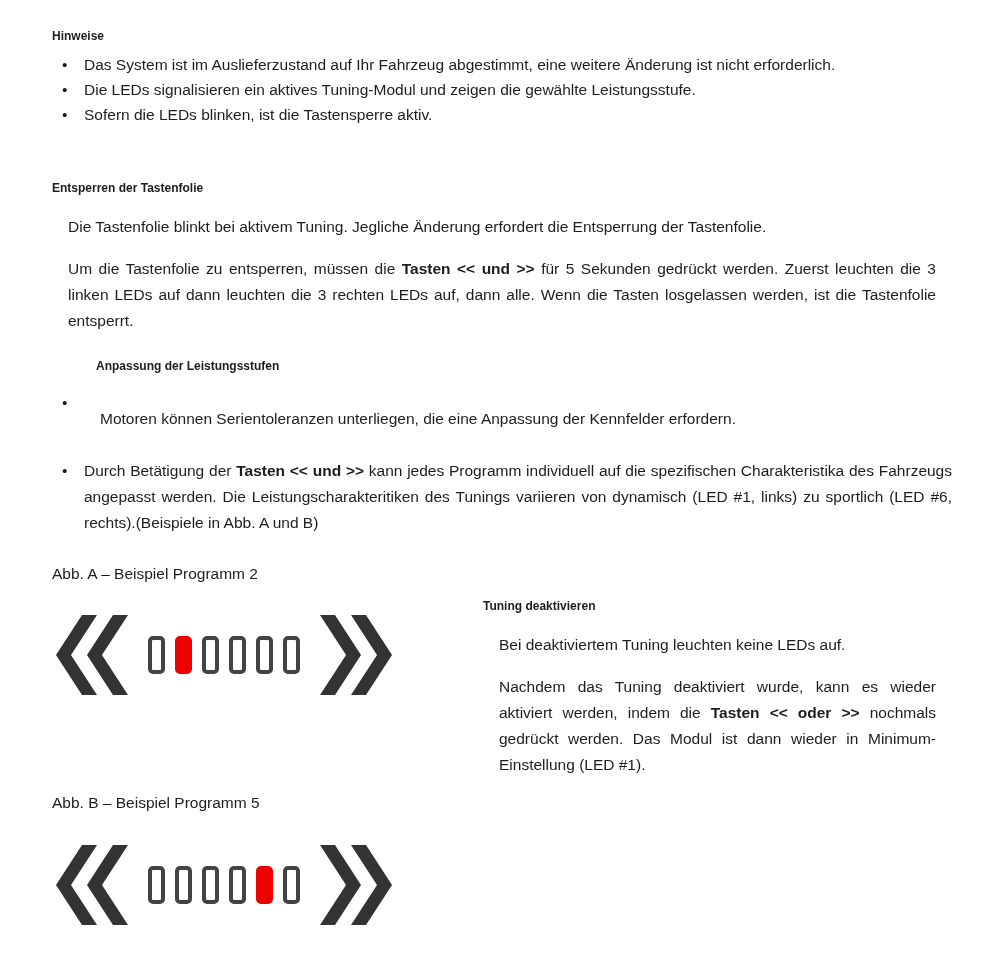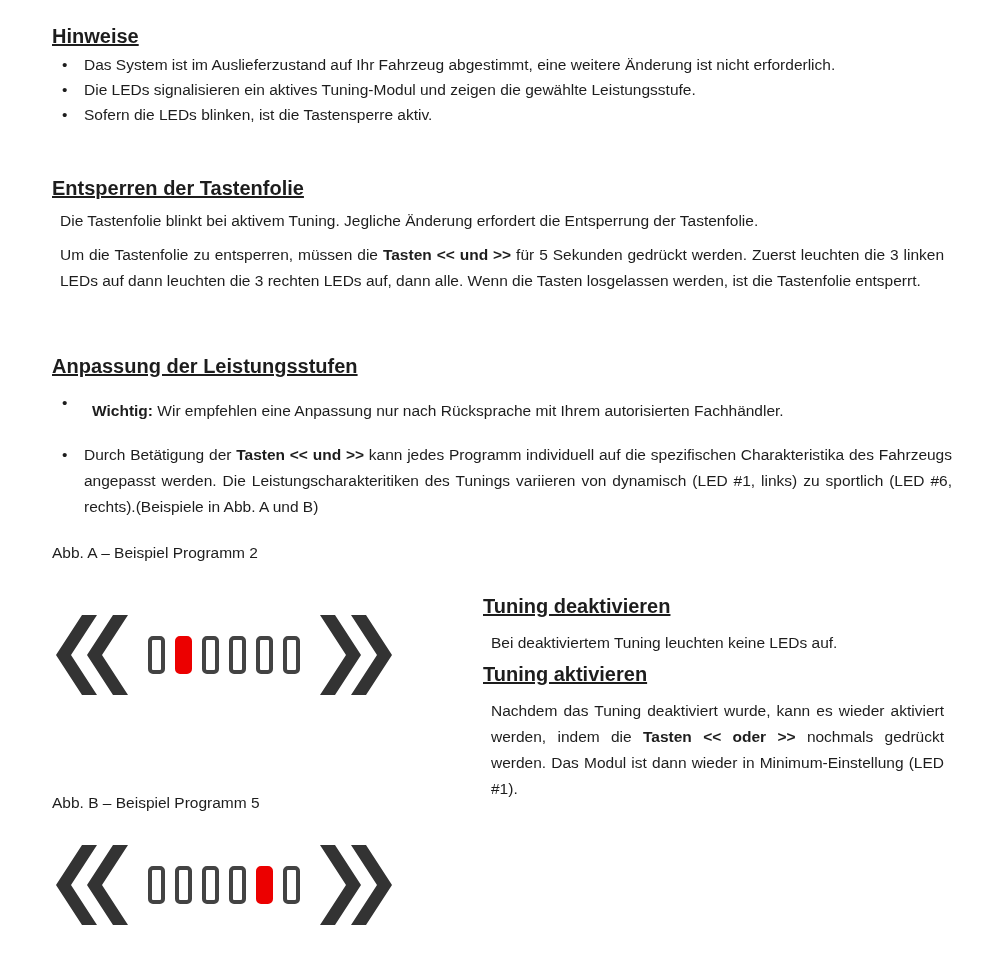--- a/index.html
+++ b/index.html
@@ -4,25 +4,25 @@
 <style>
   html,body{margin:0;padding:0;}
   body{
     width:1000px;height:975px;background:#ffffff;
     font-family:"Liberation Sans","DejaVu Sans",sans-serif;
     color:var(--text,#1d1d1d);
     font-size:15.5px;line-height:26px;
     overflow:hidden;position:relative;
   }
   .sec{position:absolute;width:900px;left:52px;}
-  h2{font-size:20px;line-height:20px;margin:0;font-weight:bold;color:var(--text,#1d1d1d);text-decoration:underline;}
-  p{margin:8px;}
+  h2{font-size:12px;line-height:20px;margin:0;font-weight:bold;color:var(--text,#1d1d1d);}
+  p{margin:16px;}
   .just{text-align:justify;}
   .mb6{margin-bottom:6px;}
-  .mb14{margin-bottom:14px;}
+  .mb14{margin-bottom:14px;margin-left:44px;}
   .mb26{margin-bottom:10px;}
 
   
   .bullet{display:flex;align-items:flex-start;}
   .bullet .dot{width:22px;flex:0 0 22px;padding-left:10px;box-sizing:content-box;}
   .bullet .btext{flex:1 1 auto;}
   .tight{line-height:25px;}
   .gap10{margin-bottom:10px;}
 
   
@@ -69,30 +69,30 @@
   <h2 class="mb26">Entsperren der Tastenfolie</h2>
   <p><span>Die Tastenfolie blinkt bei aktivem Tuning. Jegliche Änderung erfordert die Entsperrung der Tastenfolie.</span></p>
   <p class="just"><span>Um die Tastenfolie zu entsperren, müssen die </span><span class="b">Tasten &lt;&lt; und &gt;&gt;</span><span> für 5 Sekunden gedrückt werden. Zuerst leuchten die 3 linken LEDs auf dann leuchten die 3 rechten LEDs auf, dann alle. Wenn die Tasten losgelassen werden, ist die Tastenfolie entsperrt.</span></p>
 </section>
 
 <section class="sec" style="top:356px;">
   <h2 class="mb14">Anpassung der Leistungsstufen</h2>
   <div class="bullet gap10">
     <span class="dot">•</span>
     <div class="btext">
-      <p><span class="b">Wichtig:</span><span> Wir empfehlen eine Anpassung nur nach Rücksprache mit Ihrem autorisierten Fachhändler.</span></p>
+      <p><span>Motoren können Serientoleranzen unterliegen, die eine Anpassung der Kennfelder erfordern.</span></p>
     </div>
   </div>
   <div class="bullet">
     <span class="dot">•</span>
     <div class="btext just"><span>Durch Betätigung der </span><span class="b">Tasten &lt;&lt; und &gt;&gt;</span><span> kann jedes Programm individuell auf die spezifischen Charakteristika des Fahrzeugs angepasst werden. Die Leistungscharakteritiken des Tunings variieren von dynamisch (LED #1, links) zu sportlich (LED #6, rechts).(Beispiele in Abb. A und B)</span></div>
   </div>
 </section>
 
-<div class="fig-label" style="top:540px;text-align:center;">Abb. A – Beispiel Programm 2</div>
+<div class="fig-label" style="top:561px;text-align:center;">Abb. A – Beispiel Programm 2</div>
 <div class="figure" style="top:614px;">
   <svg class="chev" width="72" height="80" viewBox="0 0 72 80">
     <polygon points="26,0 41,0 15,40 41,80 26,80 0,40" fill="var(--chevron,#333)"></polygon>
     <polygon points="57,0 72,0 46,40 72,80 57,80 31,40" fill="var(--chevron,#333)"></polygon>
   </svg>
   <div class="leds">
       <div class="led"></div>
       <div class="led on"></div>
       <div class="led"></div>
       <div class="led"></div>
@@ -121,15 +121,14 @@
     </div>
   <svg class="chev" width="72" height="80" viewBox="0 0 72 80">
     <polygon points="15,0 0,0 26,40 0,80 15,80 41,40" fill="var(--chevron,#333)"></polygon>
     <polygon points="46,0 31,0 57,40 31,80 46,80 72,40" fill="var(--chevron,#333)"></polygon>
   </svg>
 </div>
 
 <div class="rcol">
   <h2>Tuning deaktivieren</h2>
   <p class="mb8"><span>Bei deaktiviertem Tuning leuchten keine LEDs auf.</span></p>
-  <h2>Tuning aktivieren</h2>
   <p class="just mb6"><span>Nachdem das Tuning deaktiviert wurde, kann es wieder aktiviert werden, indem die </span><span class="b">Tasten &lt;&lt; oder &gt;&gt;</span><span> nochmals gedrückt werden. Das Modul ist dann wieder in Minimum-Einstellung (LED #1).</span></p>
 </div>
 
 </body></html>

